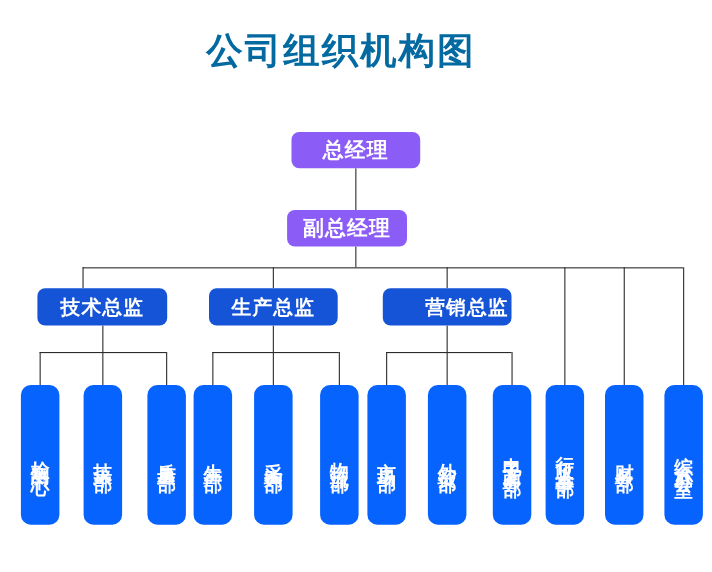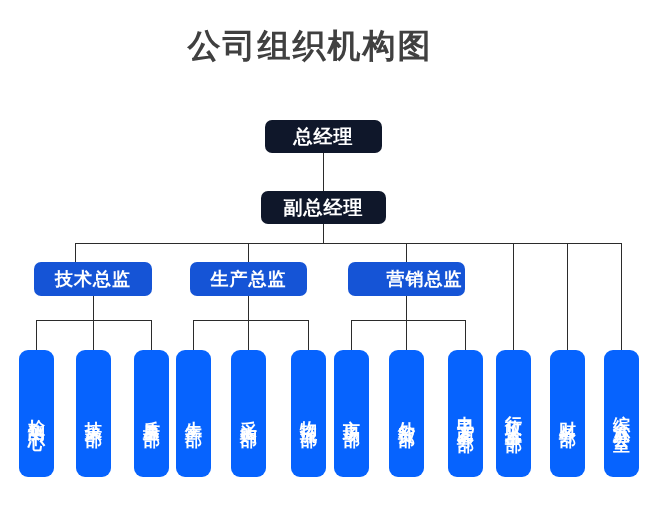--- a/index.html
+++ b/index.html
@@ -22,41 +22,41 @@
 
   
   .chart-title {
     position: absolute;
     left: 0;
     top: 26px;
     width: 620px;
     text-align: center;
     font-size: 33px;
     font-weight: bold;
-    color: #404040;
+    color: #0369a1;
     letter-spacing: 2px;
     line-height: 40px;
     white-space: nowrap;
   }
 
   
   .node {
     position: absolute;
     box-sizing: border-box;
     display: flex;
     align-items: center;
     justify-content: center;
     color: #ffffff;
     font-weight: bold;
     text-align: center;
     border-radius: 6px;
   }
 
   .node-exec {
-    background: #0f172a;
+    background: #8b5cf6;
     border-radius: 7px;
     font-size: 19px;
     letter-spacing: 1px;
     height: 33px;
   }
 
   .node-director {
     background: #1554D6;
     border-radius: 7px;
     font-size: 18px;
@@ -118,21 +118,21 @@
   <div class="conn conn-v" style="left:308px; top:320px; height:30px;"></div>
 
   <div class="conn conn-v" style="left:406px; top:296px; height:24px;"></div>
   <div class="conn conn-h" style="left:351px; top:320px; width:114px;"></div>
   <div class="conn conn-v" style="left:351px; top:320px; height:30px;"></div>
   <div class="conn conn-v" style="left:406px; top:320px; height:30px;"></div>
   <div class="conn conn-v" style="left:465px; top:320px; height:30px;"></div>
 
   <div class="node node-exec" style="left:265px; top:120px; width:117px;">总经理</div>
 
-  <div class="node node-exec" style="left:261px; top:191px; width:125px;">副总经理</div>
+  <div class="node node-exec" style="left:261px; top:191px; width:109px;">副总经理</div>
 
   <div class="node node-director" style="left:190px; top:262px; width:117px;">生产总监</div>
 
   <div class="node node-director" style="left:34px; top:262px; width:118px;">技术总监</div>
 
   <div class="node node-director" style="left:348px; top:262px; width:117px;padding-left:36px;">营销总监</div>
 
   <div class="node node-dept" style="left:19px;  top:350px; height:127px;">检测中心</div>
 
   <div class="node node-dept" style="left:76px;  top:350px; height:127px;">技术部</div>

